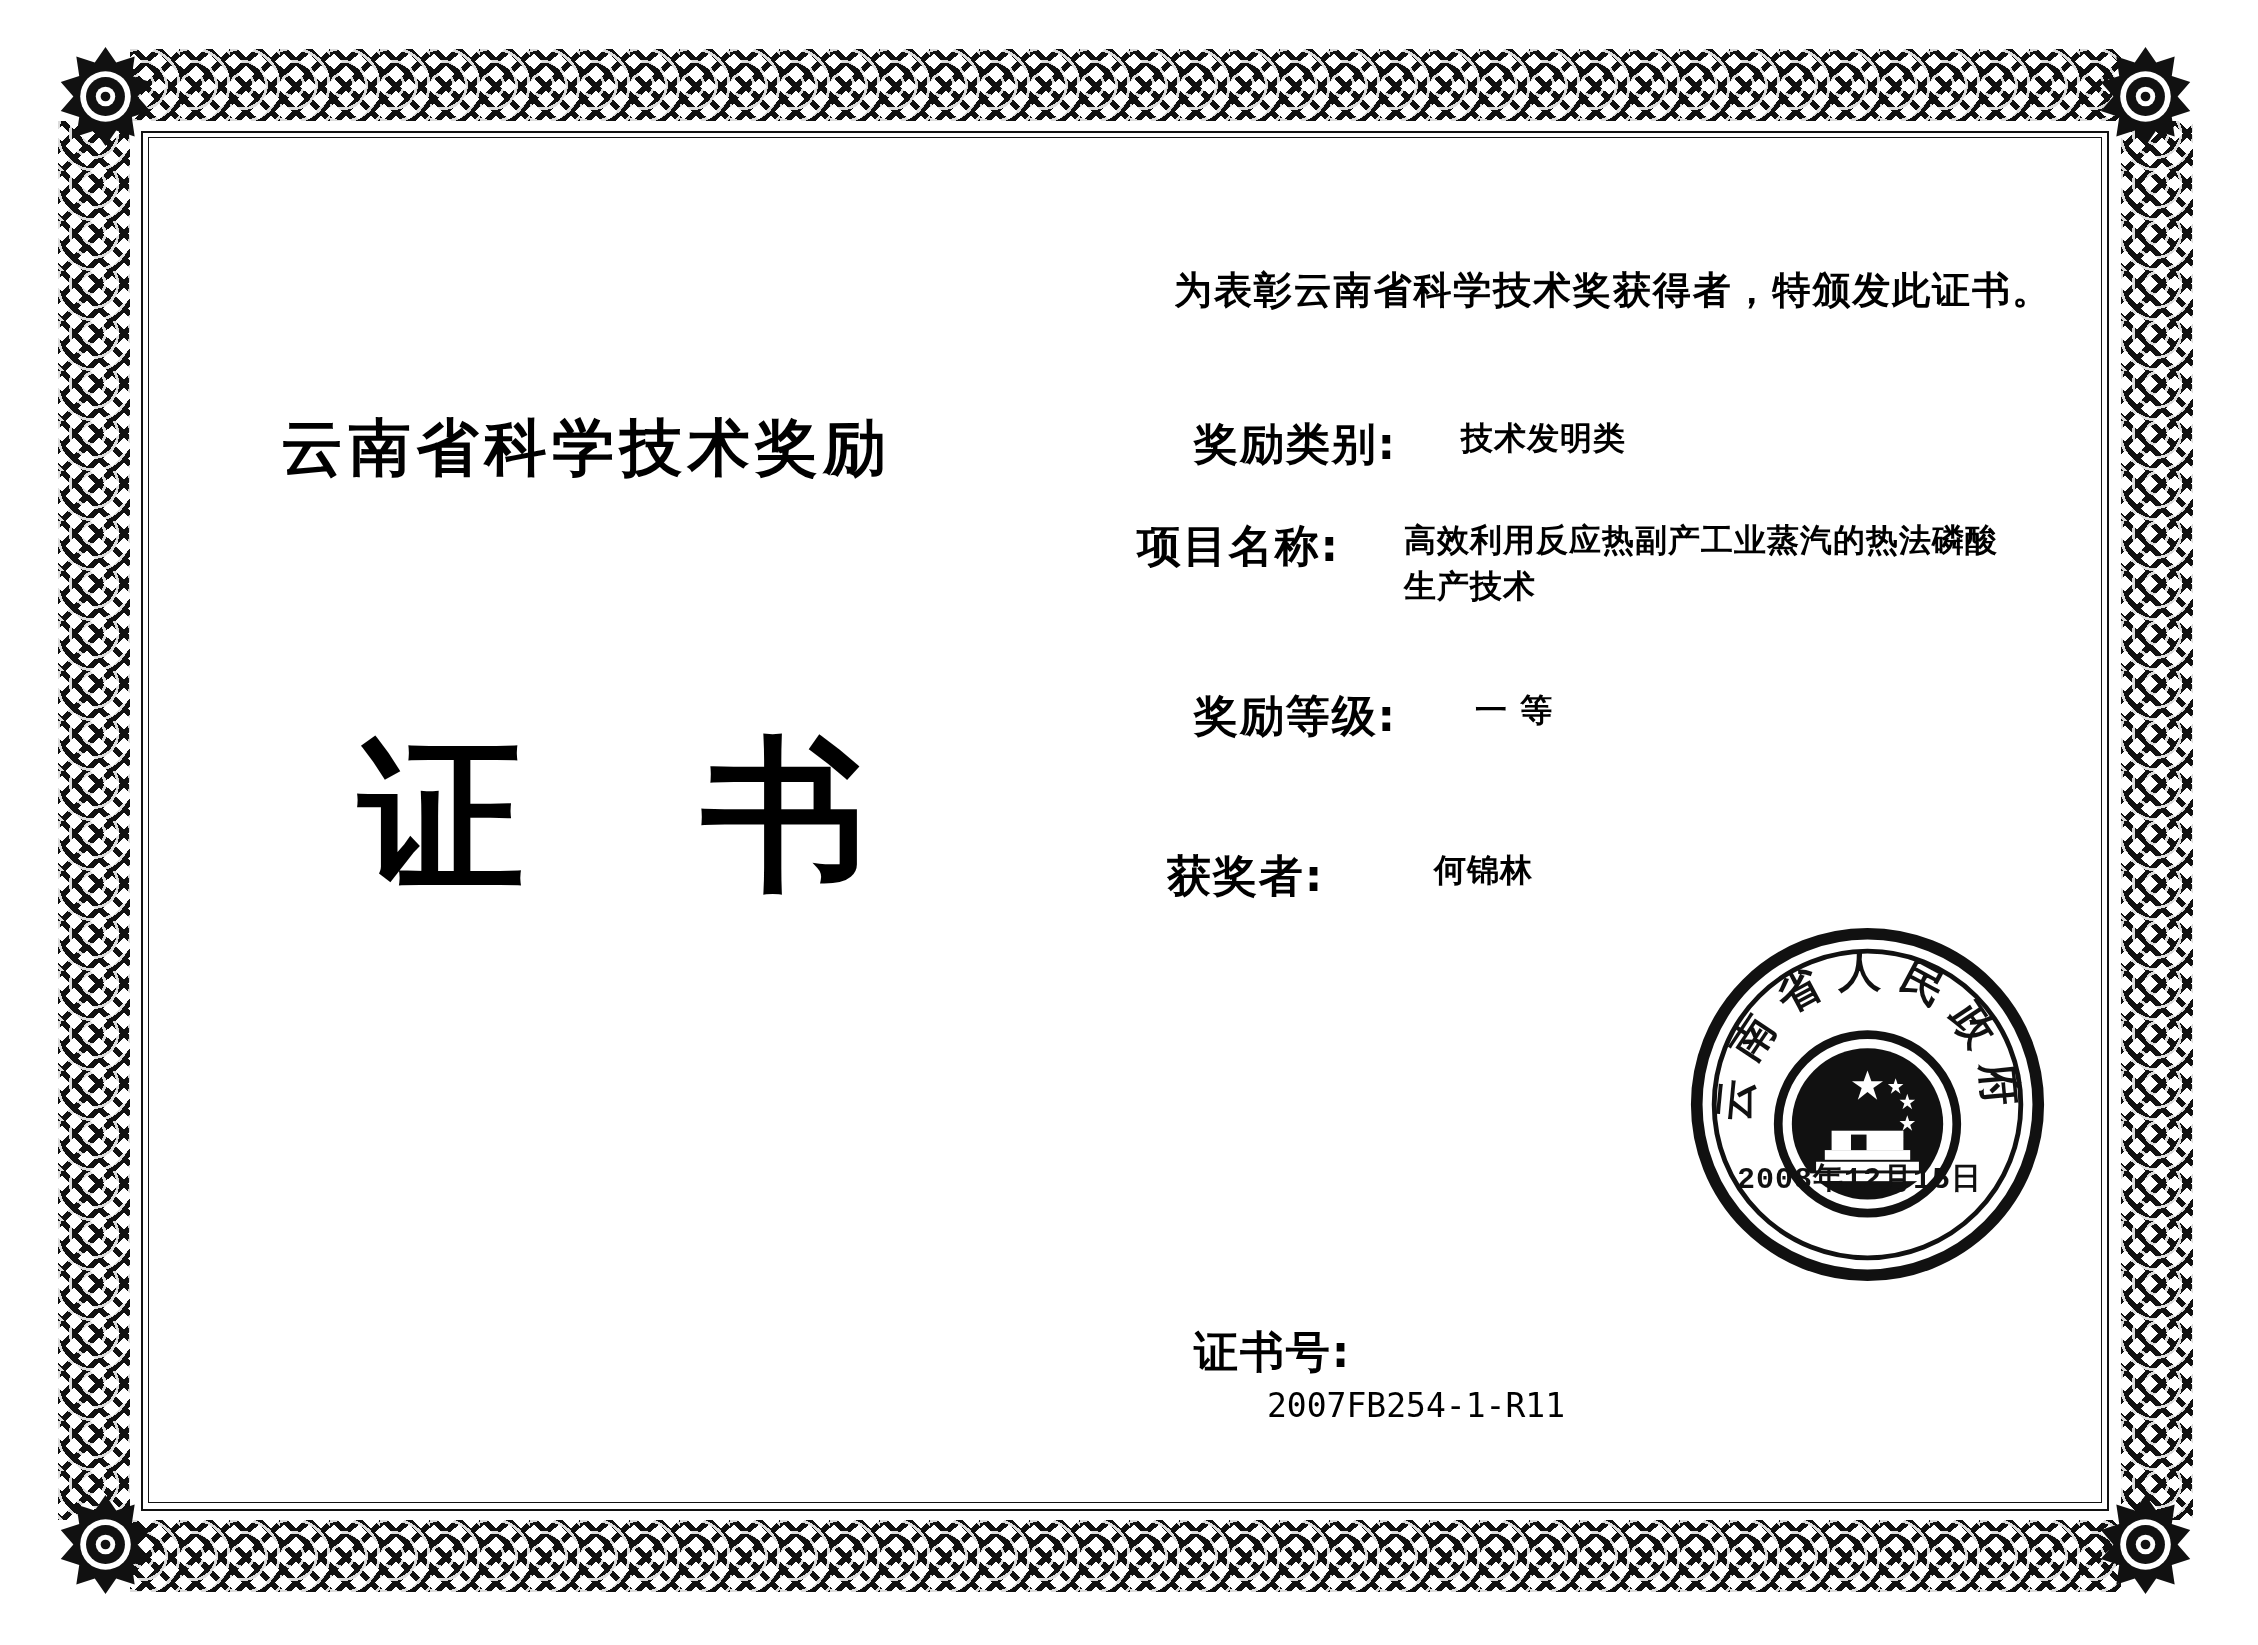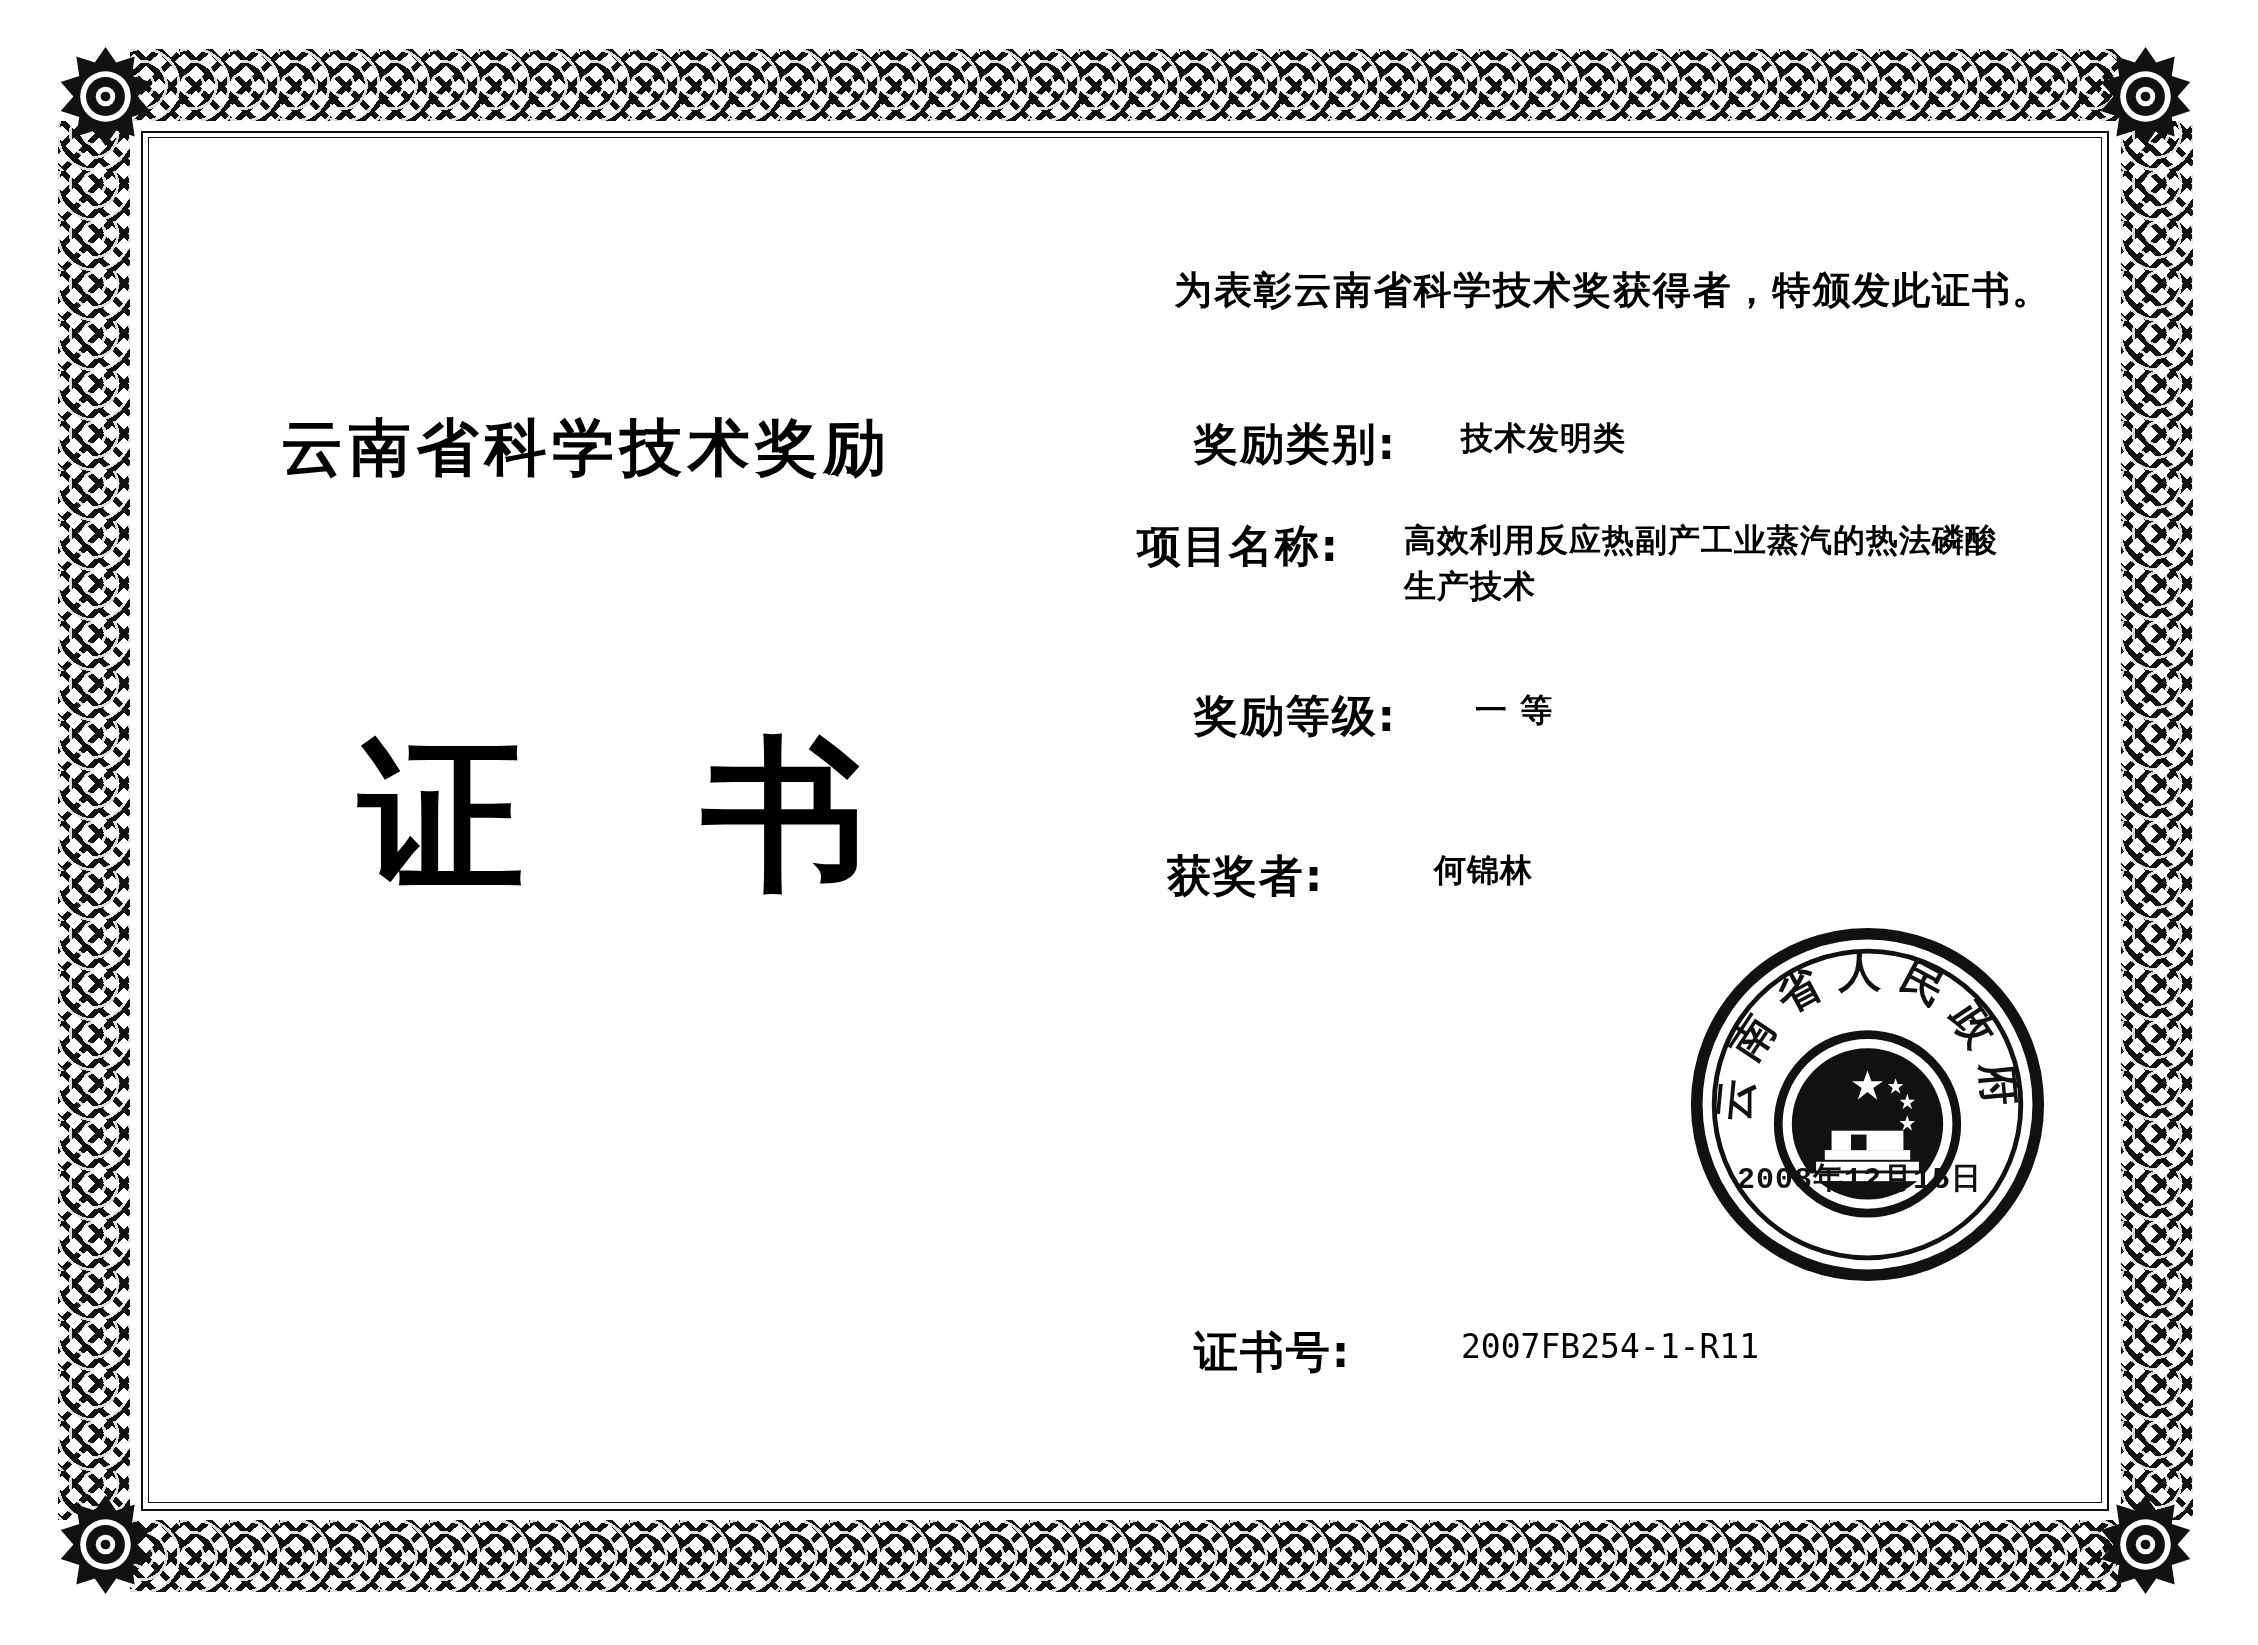--- a/index.html
+++ b/index.html
@@ -182,21 +182,21 @@
     font-family: "DejaVu Sans Mono", monospace;
     font-weight: normal;
     font-size: 33px;
     letter-spacing: 0px;
   }
 
   .f-category { left: 1097px; top: 320px; }
   .f-project  { left: 1040px; top: 422px; }
   .f-level    { left: 1097px; top: 592px; gap: 14px; }
   .f-winner   { left: 1070px; top: 752px; }
-  .f-certno   { left: 1097px; top: 1228px; }
+  .f-certno   { left: 1097px; top: 1228px; flex-direction: column; }
 
   
   .seal {
     position: absolute;
     left: 1591px;
     top: 830px;
     width: 359px;
     height: 359px;
   }
   .seal svg { display: block; }

